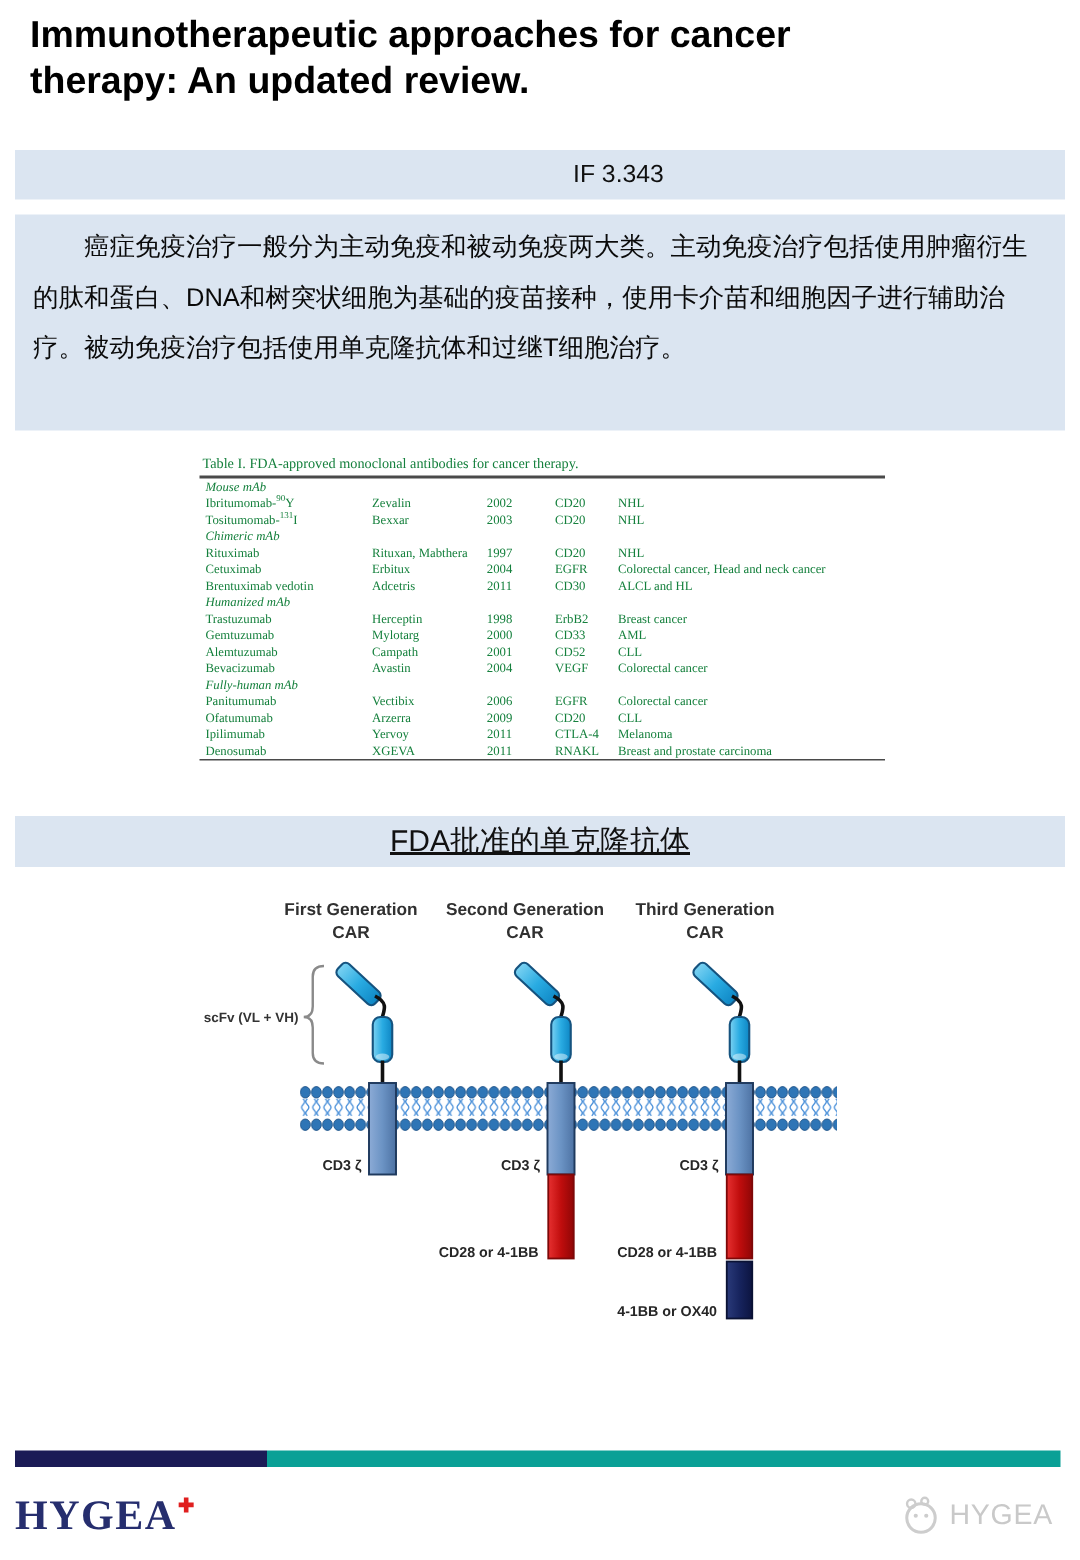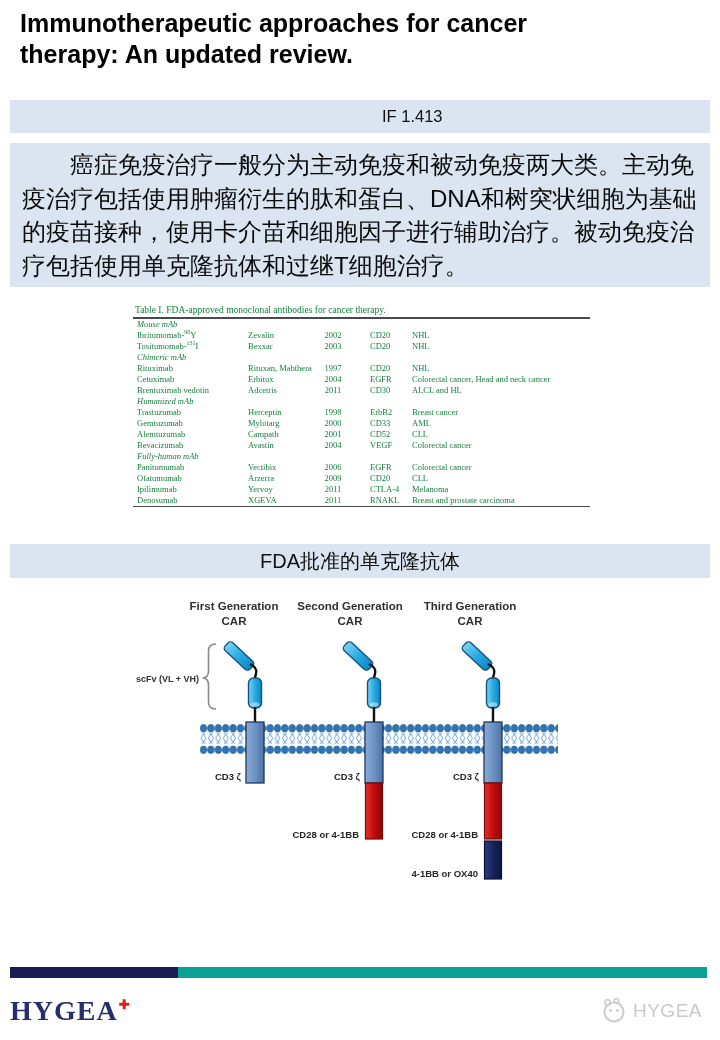--- a/index.html
+++ b/index.html
@@ -8,21 +8,21 @@
 
   .page-title{position:absolute;left:20px;top:8px;width:545px;font-size:25px;font-weight:700;
               line-height:31px;color:#000;}
 
   .bar{position:absolute;left:10px;width:700px;background:#dbe5f1;}
   .journal-bar{top:100px;height:33px;}
   .journal-ref{position:absolute;left:15px;top:0;line-height:33px;font-size:16.5px;color:#101010;white-space:nowrap;margin-top:48px;}
   .impact{position:absolute;left:372px;top:0;line-height:33px;font-size:16.5px;color:#101010;}
 
   .abstract-bar{top:143px;height:144px;}
-  .abstract-text{padding:5px 12px 0 12px;font-size:24px;line-height:33.5px;text-indent:2em;color:#0a0a0a;}
+  .abstract-text{padding:5px 12px 0 12px;font-size:17px;line-height:33.5px;text-indent:2em;color:#0a0a0a;}
 
   
   .table-fig{position:absolute;left:133px;top:304px;width:457px;font-family:"Liberation Serif",serif;color:#15803d;}
   .table-title{font-size:9.5px;line-height:13px;padding-left:2px;white-space:nowrap;}
   .rule{border-top:1px solid #4a4a4a;height:0;}
   .thead{position:relative;height:27px;font-size:8.5px;}
   .thead div{position:absolute;white-space:nowrap;}
   .h-year1{left:180px;width:44px;text-align:center;top:1px;}
   .h-name{left:4px;top:13px;}
   .h-brand{left:115px;width:70px;text-align:center;top:13px;}
@@ -32,21 +32,21 @@
   .tbody{position:relative;}
   .trow{position:relative;height:11px;font-size:8.5px;line-height:11px;}
   .trow .cell{position:absolute;top:0;white-space:nowrap;}
   .trow.section .c-name{font-style:italic;}
   .c-name{left:4px;} .c-brand{left:115px;}
   .c-year{left:180px;width:40px;text-align:center;}
   .c-target{left:237px;} .c-ind{left:279px;}
   .c-name sup{font-size:6px;vertical-align:super;line-height:0;}
 
   .caption-bar{text-align:center;font-size:20px;line-height:34px;height:34px;color:#111;}
-  .caption1{top:544px;} .caption2{top:909px;}
+  .caption1{top:544px;text-decoration:underline;} .caption2{top:909px;}
 
   svg.diagram{position:absolute;left:0;top:592px;}
   .gen-title{font:700 11.5px "Liberation Sans",sans-serif;fill:#303030;}
   .dom-label{font:700 9.5px "Liberation Sans",sans-serif;fill:#262626;}
   .scfv{font:700 9px "Liberation Sans",sans-serif;fill:#333;}
 
   .footer-navy{position:absolute;left:10px;top:967px;width:168px;height:11px;background:#1b1b56;}
   .footer-teal{position:absolute;left:178px;top:967px;width:529px;height:11px;background:#0aa096;}
 
   .hygea-logo{position:absolute;left:10px;top:995px;font-family:"Liberation Serif",serif;
@@ -58,21 +58,21 @@
 </style>
 </head>
 <body>
 
 <div class="page">
 
   <div class="page-title">Immunotherapeutic approaches for cancer therapy: An updated review.</div>
 
   <div class="bar journal-bar">
     <span class="journal-ref">Artif Cells Nanomed Biotechnol 2016 May;44(3)</span>
-    <span class="impact">IF 1.413</span>
+    <span class="impact">IF 3.343</span>
   </div>
 
   <div class="bar abstract-bar">
     <div class="abstract-text">癌症免疫治疗一般分为主动免疫和被动免疫两大类。主动免疫治疗包括使用肿瘤衍生的肽和蛋白、DNA和树突状细胞为基础的疫苗接种，使用卡介苗和细胞因子进行辅助治疗。被动免疫治疗包括使用单克隆抗体和过继T细胞治疗。</div>
   </div>
 
   <div class="table-fig">
     <div class="table-title">Table I. FDA-approved monoclonal antibodies for cancer therapy.</div>
     <div class="rule"></div>
     <div class="rule"></div>

